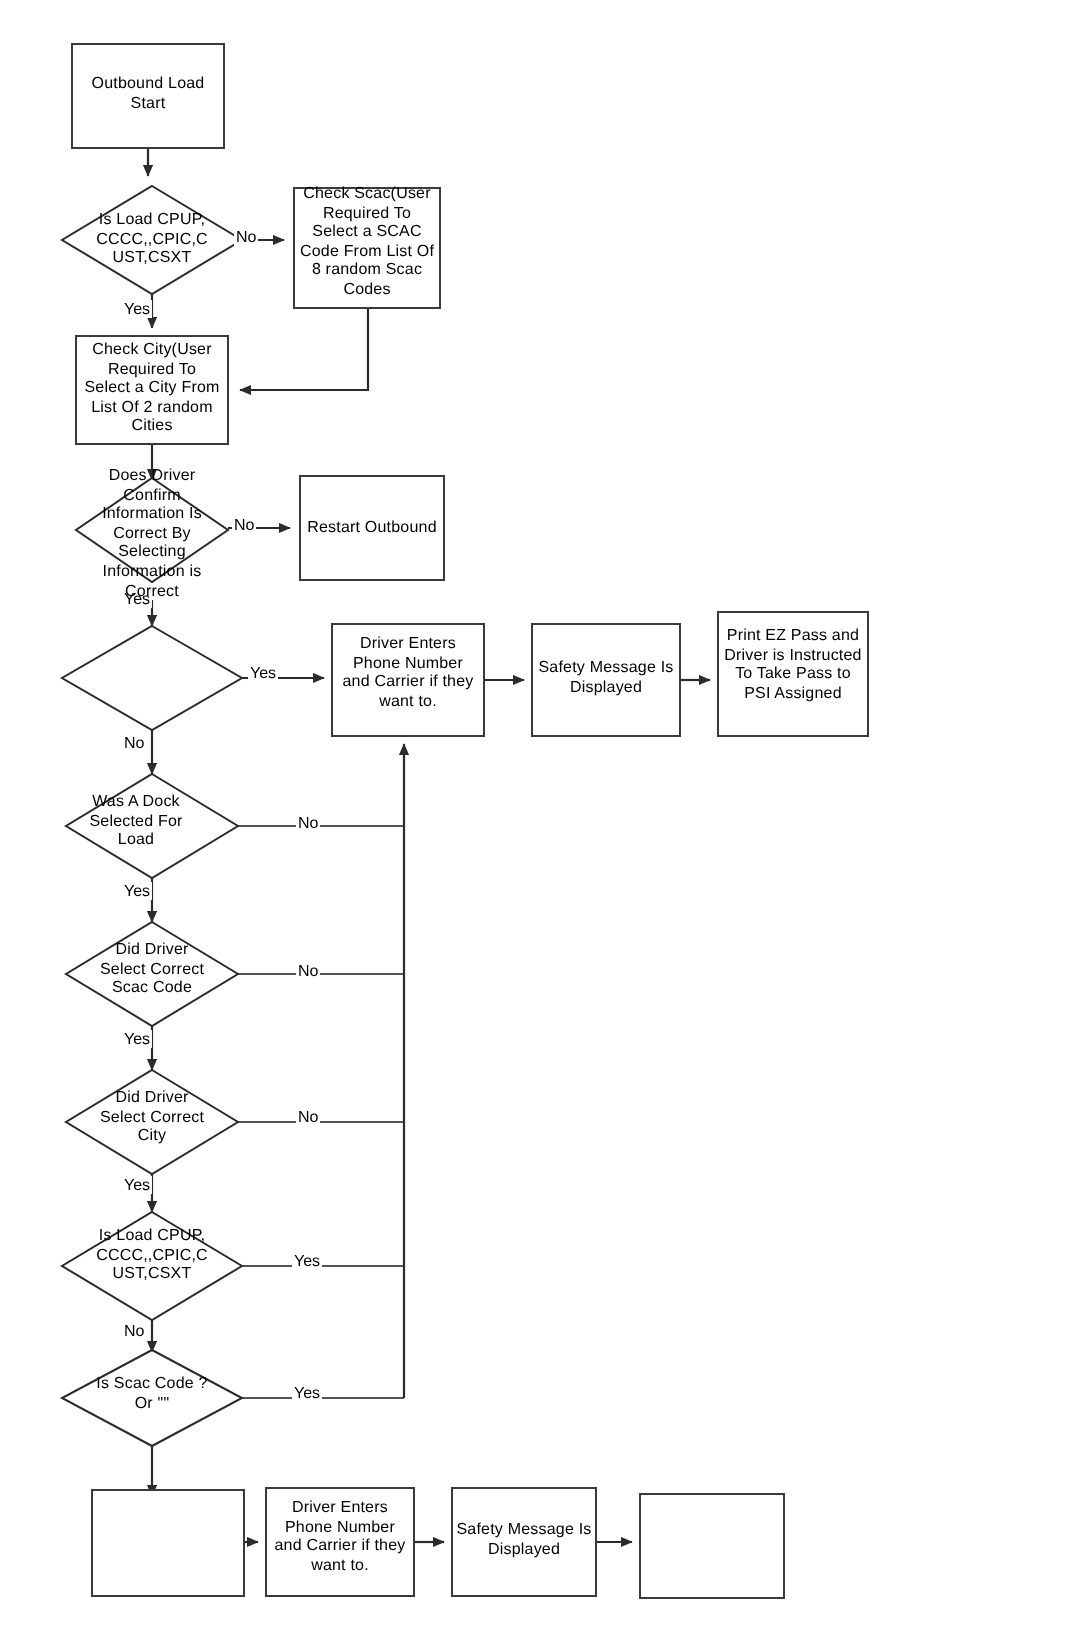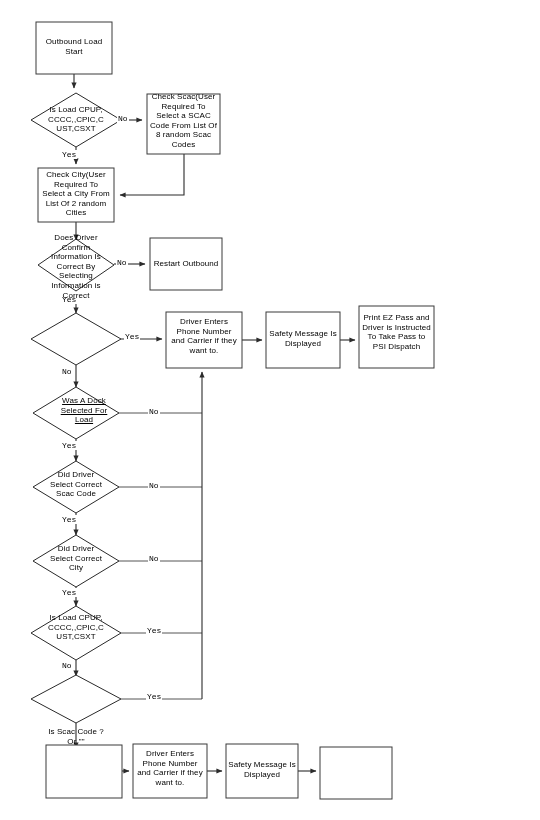--- a/index.html
+++ b/index.html
@@ -55,21 +55,21 @@
     font-family: "Liberation Sans", sans-serif;
     font-size: 8px;
     line-height: 9.6px;
     letter-spacing: 0.1px;
     white-space: pre-line;
     pointer-events: none;
   }
   .edge-label {
     position: absolute;
     color: #000000;
-    font-family: Liberation Mono, monospace;
+    font-family: Liberation Sans, sans-serif;
     font-size: 8px;
     line-height: 9px;
     text-align: left;
     white-space: nowrap;
     pointer-events: none;
   }
   .hit-layer {
     position: absolute;
     left: 0;
     top: 0;
@@ -193,39 +193,39 @@
 Phone Number
 and Carrier if they
 want to.</div>
       <div class="node-hit" style="left: 166px; top: 312px; width: 76px; height: 56px;"></div>
       <div class="node-label" style="left: 259px; top: 329px; width: 88px;">Safety Message Is
 Displayed</div>
       <div class="node-hit" style="left: 266px; top: 312px; width: 74px; height: 56px;"></div>
       <div class="node-label" style="left: 352px; top: 313px; width: 89px;">Print EZ Pass and
 Driver is Instructed
 To Take Pass to
-PSI Dispatch</div>
+PSI Assigned</div>
       <div class="node-hit" style="left: 359px; top: 306px; width: 75px; height: 62px;"></div>
-      <div class="node-label" style="left: 36px; top: 396px; width: 96px; text-decoration: underline;">Was A Dock
+      <div class="node-label" style="left: 20px; top: 396px; width: 96px;">Was A Dock
 Selected For
 Load</div>
       <div class="node-hit" style="left: 33px; top: 387px; width: 86px; height: 52px;"></div>
       <div class="node-label" style="left: 28px; top: 470px; width: 96px;">Did Driver
 Select Correct
 Scac Code</div>
       <div class="node-hit" style="left: 33px; top: 461px; width: 86px; height: 52px;"></div>
       <div class="node-label" style="left: 28px; top: 544px; width: 96px;">Did Driver
 Select Correct
 City</div>
       <div class="node-hit" style="left: 33px; top: 535px; width: 86px; height: 52px;"></div>
       <div class="node-label" style="left: 28px; top: 613px; width: 96px;">Is Load CPUP,
 CCCC,,CPIC,C
 UST,CSXT</div>
       <div class="node-hit" style="left: 31px; top: 606px; width: 90px; height: 54px;"></div>
-      <div class="node-label" style="left: 28px; top: 727px; width: 96px;">Is Scac Code ?
+      <div class="node-label" style="left: 28px; top: 687px; width: 96px;">Is Scac Code ?
 Or ""</div>
       <div class="node-hit" style="left: 31px; top: 675px; width: 90px; height: 48px;"></div>
       <div class="node-hit" style="left: 46px; top: 745px; width: 76px; height: 53px;"></div>
       <div class="node-label" style="left: 128px; top: 749px; width: 84px;">Driver Enters
 Phone Number
 and Carrier if they
 want to.</div>
       <div class="node-hit" style="left: 133px; top: 744px; width: 74px; height: 54px;"></div>
       <div class="node-label" style="left: 219px; top: 760px; width: 86px;">Safety Message Is
 Displayed</div>

